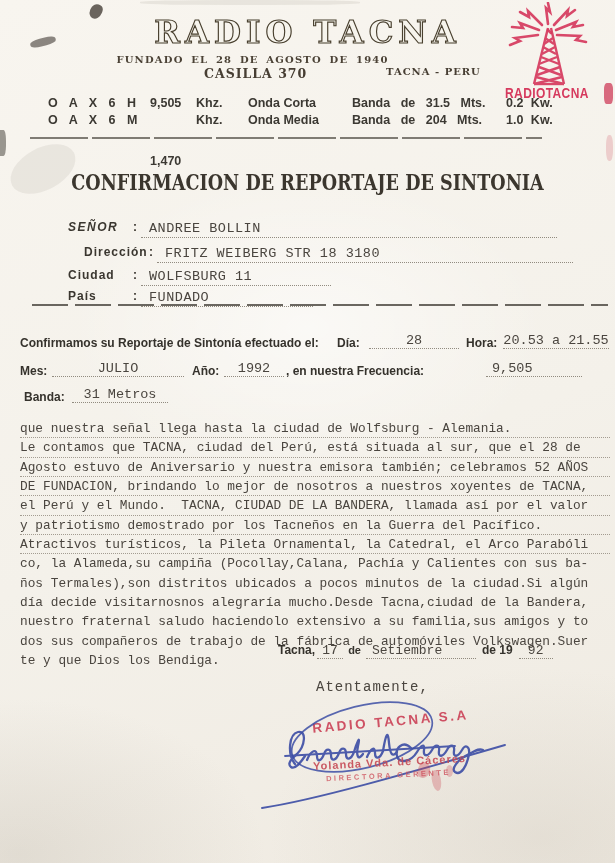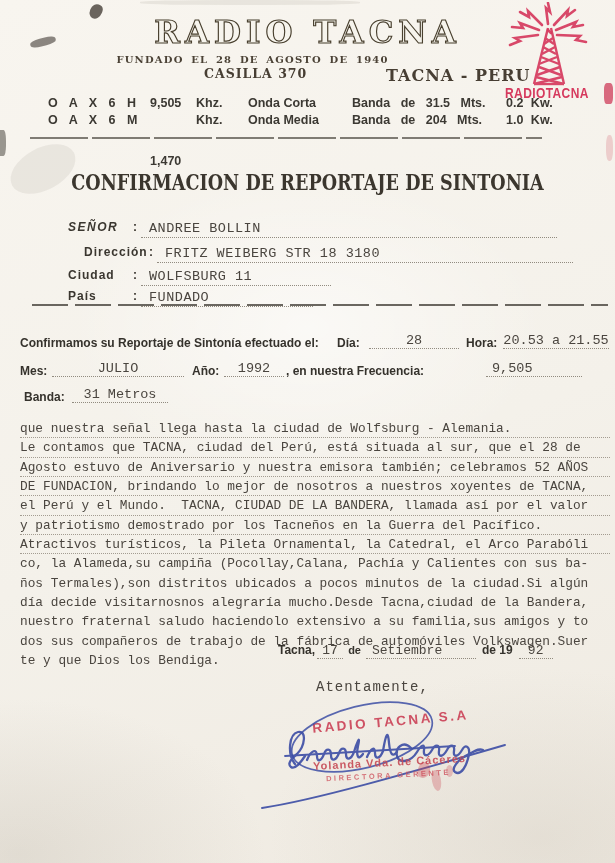--- a/index.html
+++ b/index.html
@@ -23,21 +23,21 @@
   }
   @supports (-webkit-text-stroke: 1px #000){
     .station-name{color:rgba(246,243,236,0.5);-webkit-text-stroke:1.15px #49402f;}
   }
   .founded{left:0;right:110px;top:54px;text-align:center;
     font-family:"DejaVu Serif",serif;font-weight:700;font-size:10px;
     letter-spacing:1.2px;word-spacing:3px;color:#4b4236;}
   .casilla{left:160px;top:66px;font-family:"DejaVu Serif",serif;font-weight:700;
     font-size:12.5px;letter-spacing:1px;color:#473e33;margin-left:44px;}
   .location{left:386px;top:66px;font-family:"DejaVu Serif",serif;font-weight:700;
-    font-size:16px;letter-spacing:1px;color:#473e33;}
+    font-size:10px;letter-spacing:1px;color:#473e33;}
   
   .logo-wrap{left:496px;top:2px;width:110px;height:112px;}
   .logo-text{left:505px;top:84px;font-weight:700;font-size:15px;color:#d63a5e;
     transform:scaleX(0.8);transform-origin:left center;letter-spacing:0.5px;}
   
   .freq{font-weight:700;font-size:12.5px;color:#3c3933;}
   .fr-callsign{letter-spacing:4px;}
   .fr-band{word-spacing:7px;}
   .power{font-weight:700;font-size:12.5px;color:#3c3933;word-spacing:4px;}
   .rule1{left:30px;top:137px;width:512px;height:2px;opacity:.75;

